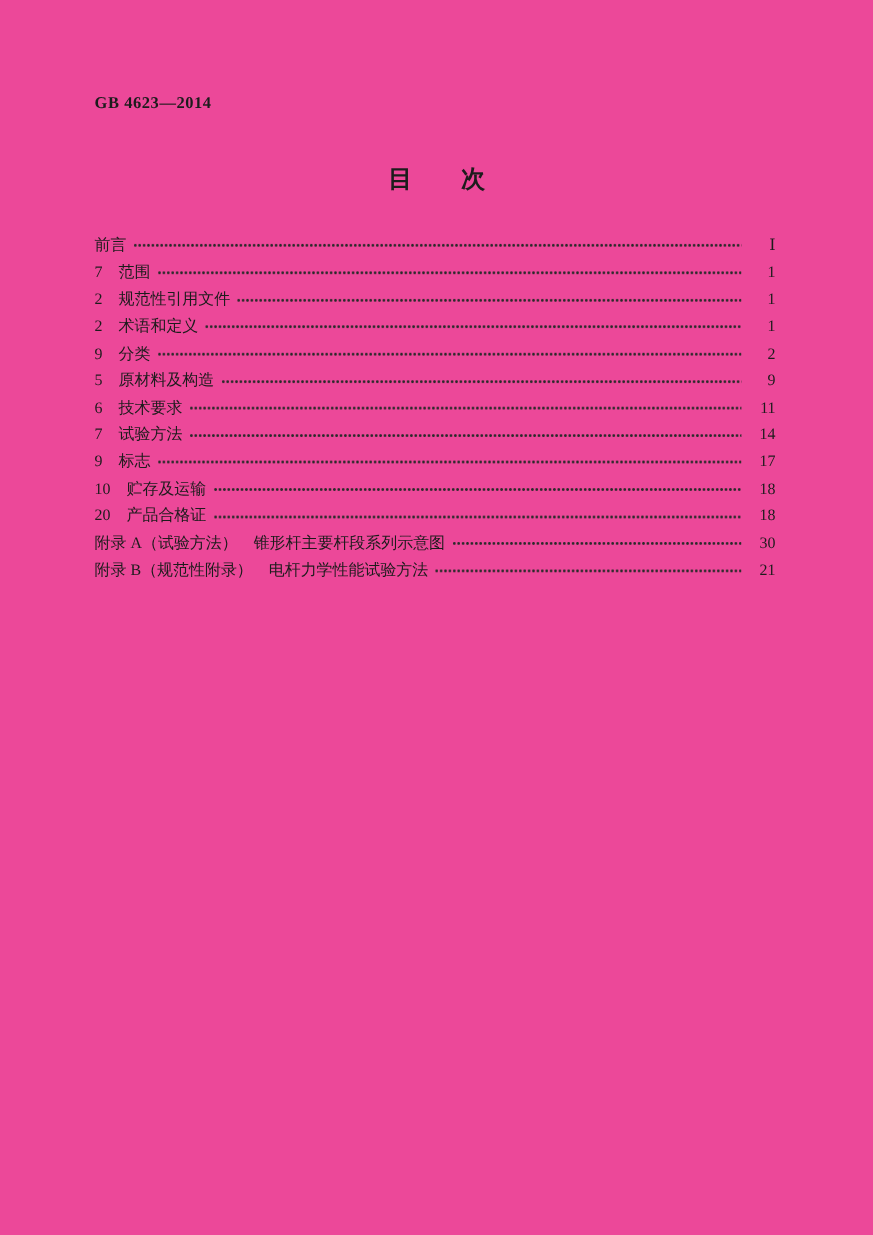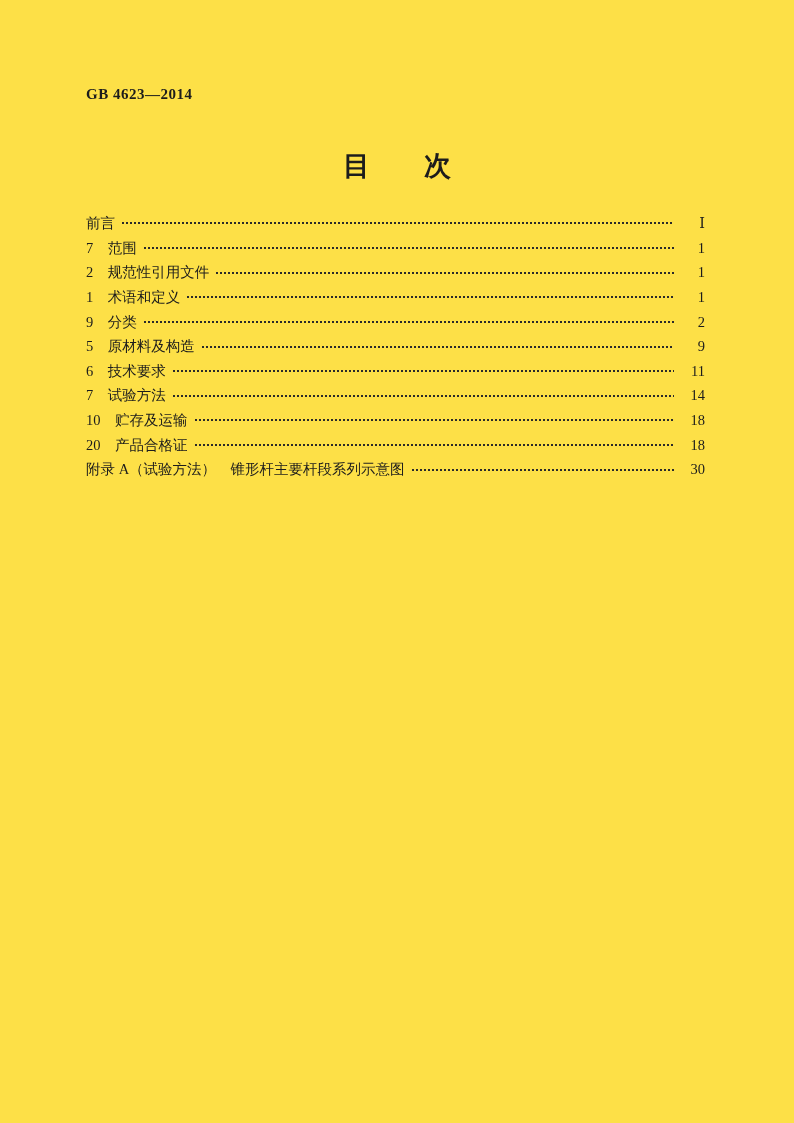--- a/index.html
+++ b/index.html
@@ -4,42 +4,42 @@
 <style>
   html, body {
     margin: 0;
     padding: 0;
     background: #ffffff;
   }
   .page {
     position: relative;
     width: 794px;
     height: 1123px;
-    background: #fde047;
+    background: #ec4899;
     overflow: hidden;
     font-family: "Liberation Serif", "DejaVu Serif", serif;
     color: #1c1c1c;
   }
   .std-code {
     position: absolute;
     left: 86px;
     top: 86px;
     font-size: 15px;
     font-weight: bold;
     letter-spacing: 0.5px;
     white-space: pre;
   }
   .doc-title {
     position: absolute;
     left: 0;
     top: 148px;
     width: 100%;
     text-align: center;
     font-family: Liberation Sans, sans-serif;
-    font-size: 27px;
+    font-size: 22px;
     font-weight: bold;
     white-space: pre;
   }
   .toc {
     position: absolute;
     left: 86px;
     top: 211px;
     width: 619px;
   }
   .toc-row {
@@ -90,21 +90,21 @@
         <span class="toc-label">7　范围</span>
         <span class="leader"></span>
         <span class="toc-page">1</span>
       </div>
       <div class="toc-row">
         <span class="toc-label">2　规范性引用文件</span>
         <span class="leader"></span>
         <span class="toc-page">1</span>
       </div>
       <div class="toc-row">
-        <span class="toc-label">1　术语和定义</span>
+        <span class="toc-label">2　术语和定义</span>
         <span class="leader"></span>
         <span class="toc-page">1</span>
       </div>
       <div class="toc-row">
         <span class="toc-label">9　分类</span>
         <span class="leader"></span>
         <span class="toc-page">2</span>
       </div>
       <div class="toc-row">
         <span class="toc-label">5　原材料及构造</span>
@@ -115,29 +115,39 @@
         <span class="toc-label">6　技术要求</span>
         <span class="leader"></span>
         <span class="toc-page">11</span>
       </div>
       <div class="toc-row">
         <span class="toc-label">7　试验方法</span>
         <span class="leader"></span>
         <span class="toc-page">14</span>
       </div>
       <div class="toc-row">
+        <span class="toc-label">9　标志</span>
+        <span class="leader"></span>
+        <span class="toc-page">17</span>
+      </div>
+      <div class="toc-row">
         <span class="toc-label">10　贮存及运输</span>
         <span class="leader"></span>
         <span class="toc-page">18</span>
       </div>
       <div class="toc-row">
         <span class="toc-label">20　产品合格证</span>
         <span class="leader"></span>
         <span class="toc-page">18</span>
       </div>
       <div class="toc-row">
         <span class="toc-label">附录 A（试验方法）　锥形杆主要杆段系列示意图</span>
         <span class="leader"></span>
         <span class="toc-page">30</span>
       </div>
+      <div class="toc-row">
+        <span class="toc-label">附录 B（规范性附录）　电杆力学性能试验方法</span>
+        <span class="leader"></span>
+        <span class="toc-page">21</span>
+      </div>
     </div>
 
 </div>
 
 </body></html>

